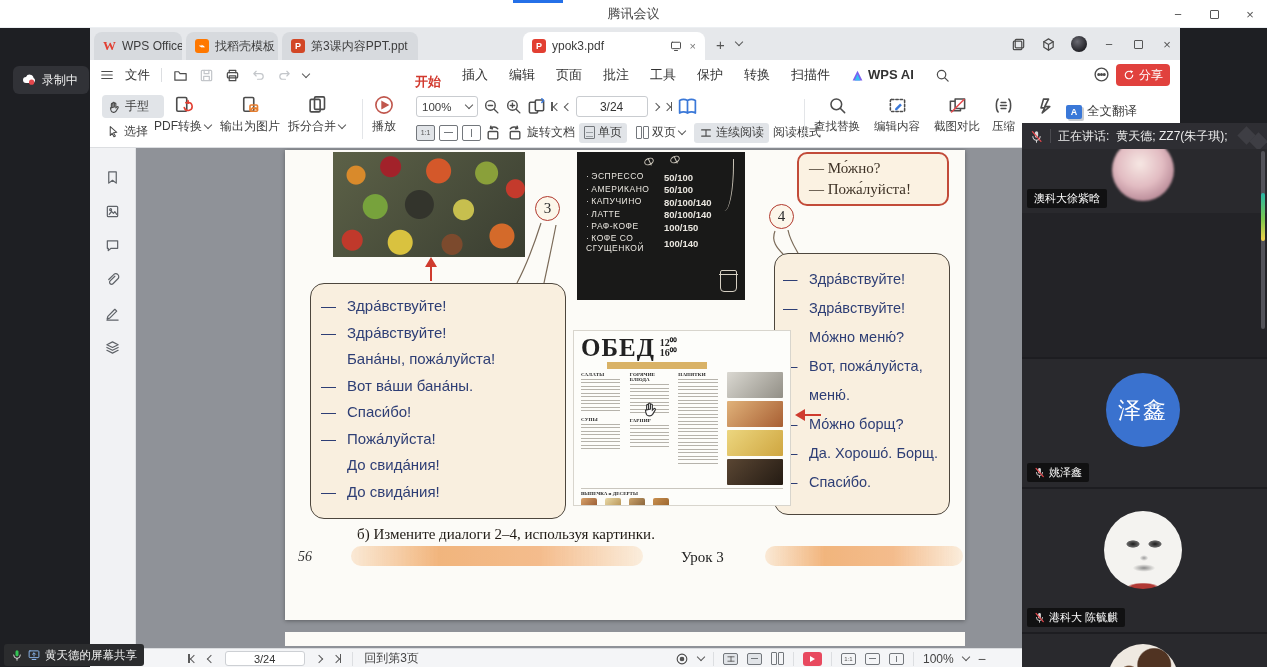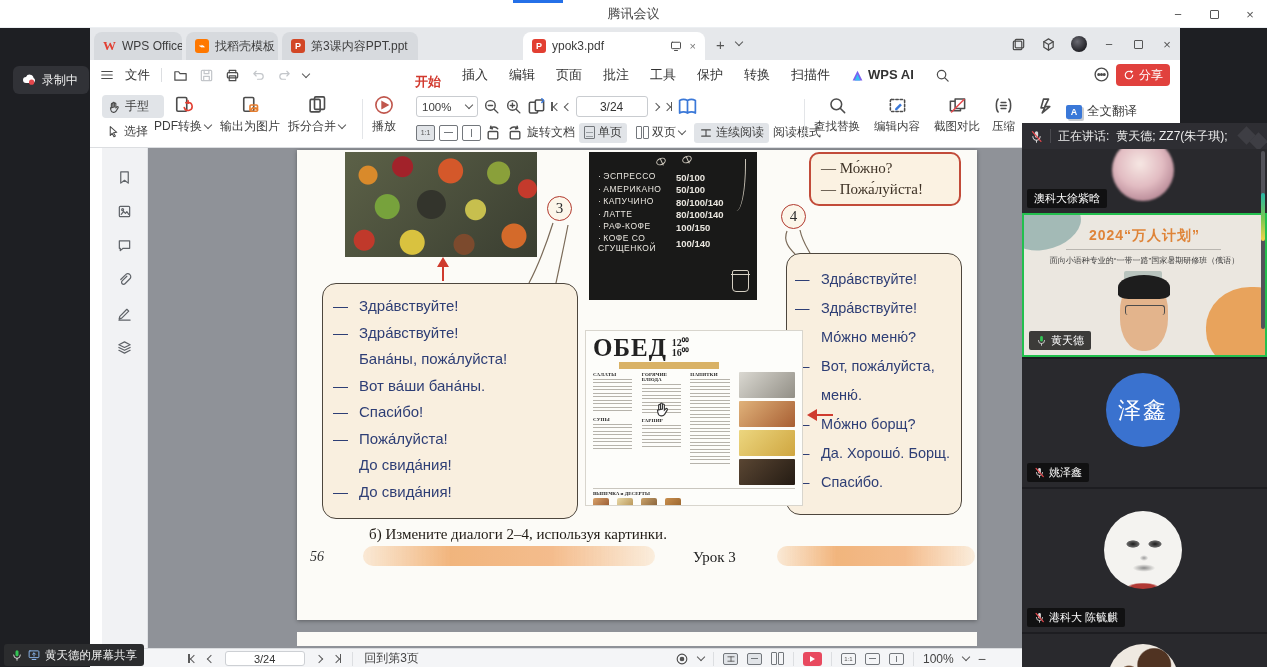--- a/index.html
+++ b/index.html
@@ -71,21 +71,21 @@
   .pill { height:20px; display:flex; align-items:center; gap:3px; padding:0 5px; border-radius:3px; font-size:12px; }
   .pill.sel { background:#e1e4e8; }
   .pg1 { width:11px; height:13px; border:1.1px solid #73777c; border-radius:1px; background:repeating-linear-gradient(to bottom, transparent 0 3px, #9aa0a5 3px 4px); background-size:7px 100%; background-repeat:no-repeat; background-position:1px 2px; }
   .pg2 { display:flex; gap:1px; }
   .pg2 i { width:6px; height:13px; border:1.1px solid #73777c; border-radius:1px; display:block; }
   .icol { position:absolute; top:6px; display:flex; flex-direction:column; align-items:center; gap:4px; font-size:11.5px; white-space:nowrap; }
   .translate { position:absolute; left:976px; top:13px; display:flex; align-items:center; gap:5px; font-size:12.5px; }
   .tr-ic { width:16px; height:14px; background:#3a78d8; border-radius:2px; color:#fff; font-size:9px; font-weight:700; display:flex; align-items:center; justify-content:center; box-shadow:2px 2px 0 #c9ccd0; }
 
   
-  .docarea { position:absolute; left:12px; top:120px; width:1090px; height:500px; background:#8f9298; overflow:hidden; }
+  .docarea { position:absolute; left:0; top:120px; width:1090px; height:500px; background:#8f9298; overflow:hidden; }
   .iconstrip { position:absolute; left:0; top:0; width:46px; height:500px; background:#f1f2f4; border-right:1px solid #e0e2e5; display:flex; flex-direction:column; align-items:center; padding-top:22px; gap:19px; }
 
   .page { position:absolute; left:195px; top:2px; width:680px; height:470px; background:#fcfbf7; box-shadow:0 1px 4px rgba(0,0,0,.35); }
   .page2 { position:absolute; left:195px; top:484px; width:680px; height:14px; background:#fcfbf7; }
 
   .photo-market { position:absolute; left:48px; top:2px; width:192px; height:105px;
     background:
       radial-gradient(circle at 12% 22%, #d98a2b 0 9px, transparent 10px),
       radial-gradient(circle at 30% 14%, #a2222a 0 10px, transparent 11px),
       radial-gradient(circle at 55% 18%, #d4582a 0 12px, transparent 13px),
@@ -828,36 +828,20 @@
       <span class="diamond" style="right:2px;top:12px"></span>
     </div>
 
     <div class="tile tl1">
       <div class="av1"></div>
       <div class="nlabel">
           <span>澳科大徐紫晗</span>
         </div>
     </div>
 
-    <div class="tile tl2">
-      <div class="blob-teal"></div>
-      <div class="blob-orange"></div>
-      <div class="slide-title">2024“万人计划”</div>
-      <div class="slide-hr"></div>
-      <div class="slide-sub">面向小语种专业的“一带一路”国家暑期研修班（俄语）</div>
-      <div class="slide-badge"></div>
-      <div class="face-head"></div>
-      <div class="nlabel">
-        <svg width="11" height="11" viewBox="0 0 16 16" style="fill:none;stroke:#d8d8d8;stroke-width:1.3;stroke-linecap:round">
-          <rect x="6" y="1.5" width="4" height="8" rx="2" fill="#32c353" stroke="none"></rect>
-          <path d="M3.5 8a4.5 4.5 0 0 0 9 0M8 12.5V15"></path>
-        </svg>
-        <span>黄天德</span>
-      </div>
-    </div>
 
     <div class="tile tl3">
       <div class="av-blue">泽鑫</div>
       <div class="nlabel">
         <svg width="11" height="11" viewBox="0 0 16 16" style="fill:none;stroke:#d8d8d8;stroke-width:1.3;stroke-linecap:round">
           <rect x="6" y="1.5" width="4" height="8" rx="2" fill="#d8d8d8" stroke="none"></rect>
           <path d="M3.5 8a4.5 4.5 0 0 0 9 0M8 12.5V15"></path>
           <path d="M3 2L13.5 14" stroke="#e5484d" stroke-width="1.8"></path>
         </svg>
         <span>姚泽鑫</span>

